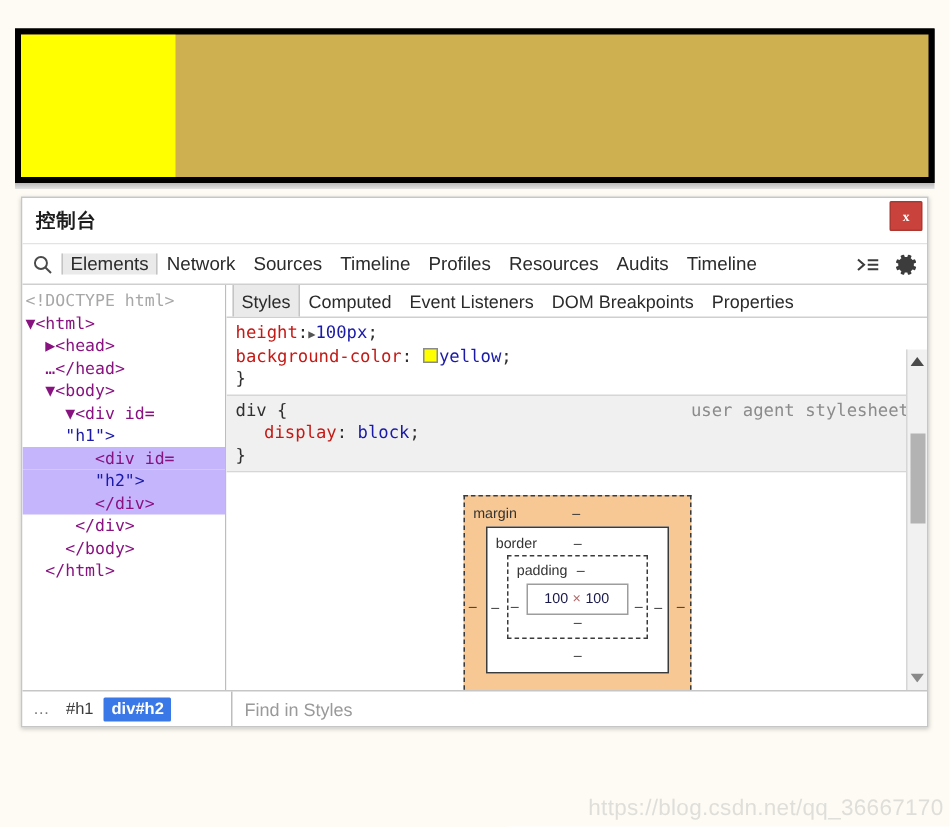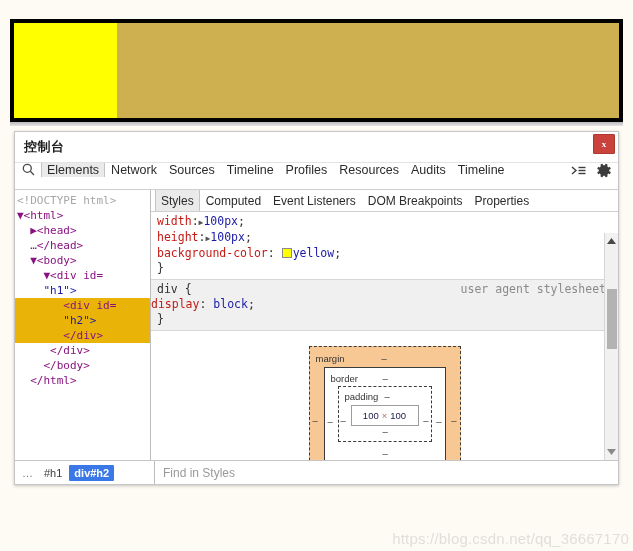--- a/index.html
+++ b/index.html
@@ -98,21 +98,21 @@
     text-align: center;
     cursor: pointer;
     font-family: "Liberation Serif", serif;
   }
 
   
   #dt-toolbar {
     height: 26px;
     flex: 0 0 auto;
     display: flex;
-    align-items: flex-start;
+    align-items: center;
     background: #ffffff;
     border-bottom: 1px solid #cfcfcf;
     position: relative;
   }
   #search-icon {
     width: 26px;
     display: flex;
     align-items: center;
     justify-content: center;
     cursor: pointer;
@@ -167,21 +167,21 @@
     line-height: 15px;
     padding-top: 3px;
     position: relative;
   }
   .dom-line {
     white-space: pre;
     color: #881280;
     padding-left: 2px;
   }
   .dom-line.doctype { color: #a7a7a7; }
-  .dom-line.selected { background: #eab308; }
+  .dom-line.selected { background: #c4b5fd; }
   .dom-attr { color: #1a1aa6; }
 
   
   #styles-pane {
     flex: 1 1 auto;
     display: flex;
     flex-direction: column;
     min-width: 0;
     background: #ffffff;
     position: relative;
@@ -220,21 +220,21 @@
     font-size: 11.5px;
     line-height: 15px;
   }
   .rule-block {
     padding: 2px 0 3px 0;
     border-bottom: 1px solid #d6d6d6;
     position: relative;
   }
   .rule-block.ua { background: #f0f0f0; }
   .rule-line { white-space: pre; padding-left: 6px; color: #303030; }
-  .rule-line.indent { padding-left: 0; }
+  .rule-line.indent { padding-left: 25px; }
   .prop { color: #c41a16; }
   .val  { color: #1a1aa6; }
   .sel  { color: #303030; }
   .expand-arrow {
     color: #555;
     font-size: 8px;
   }
   .swatch {
     display: inline-block;
     width: 8px;
@@ -478,21 +478,20 @@
         <div class="stab active">Styles</div>
         <div class="stab">Computed</div>
         <div class="stab">Event Listeners</div>
         <div class="stab">DOM Breakpoints</div>
         <div class="stab">Properties</div>
       </div>
 
       <div id="styles-scroll">
 
         <div class="rule-block">
-          <div class="rule-line"><span class="prop">width</span><span class="sel">:</span><span class="expand-arrow">▶</span><span class="val">100px</span><span class="sel">;</span></div>
           <div class="rule-line"><span class="prop">height</span><span class="sel">:</span><span class="expand-arrow">▶</span><span class="val">100px</span><span class="sel">;</span></div>
           <div class="rule-line"><span class="prop">background-color</span><span class="sel">: </span><span class="swatch"></span><span class="val">yellow</span><span class="sel">;</span></div>
           <div class="rule-line">}</div>
         </div>
 
         <div class="rule-block ua">
           <div class="ua-origin">user agent stylesheet</div>
           <div class="rule-line sel">div {</div>
           <div class="rule-line indent"><span class="prop">display</span><span class="sel">: </span><span class="val">block</span><span class="sel">;</span></div>
           <div class="rule-line">}</div>

